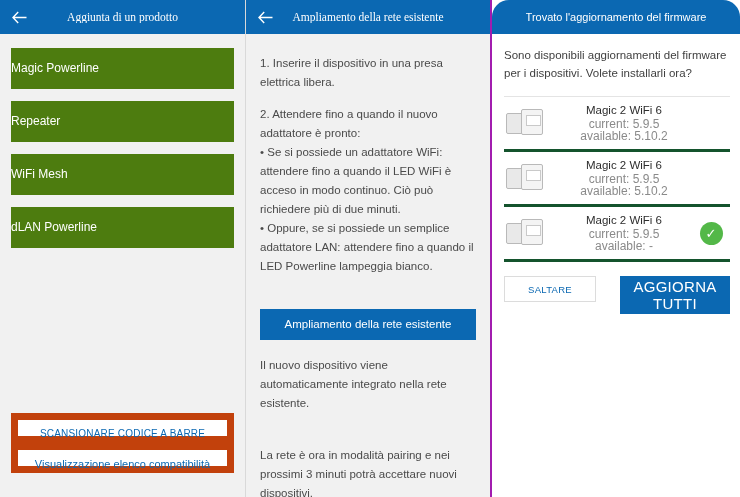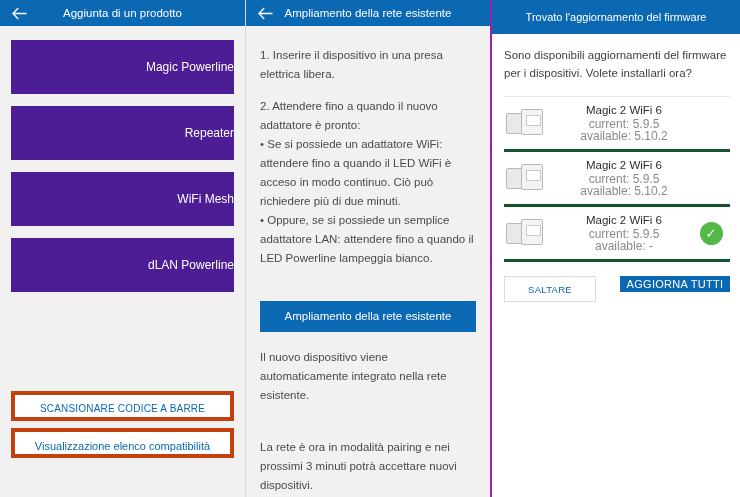--- a/index.html
+++ b/index.html
@@ -15,30 +15,31 @@
     height: 497px;
   }
   .panel {
     position: relative;
     height: 497px;
     overflow: hidden;
     background: #f1f1f1;
   }
   .panel-1 { width: 246px; border-right: 1px solid #d9d9d9; }
   .panel-2 { width: 246px; border-right: 2px solid #a21caf; }
-  .panel-3 { width: 248px; background: #ffffff; }
+  .panel-3 { width: 248px; background: #ffffff; border-radius: 17px; }
 
   
   .appbar {
-    height: 26px;
+    height: 34px;
     background: #0b68b2;
     color: #ffffff;
     display: flex;
     align-items: center;
     padding: 0 8px;
+    font-family: Liberation Serif, serif;
   }
   .back-arrow {
     width: 22px; height: 22px;
     flex: 0 0 22px;
     display: flex; align-items: center; justify-content: center;
     color: #ffffff;
     font-size: 15px;
     line-height: 1;
     cursor: pointer;
   }
@@ -55,49 +56,48 @@
 
   
   .p1-body {
     padding: 14px 11px 0 11px;
     height: 463px;
     position: relative;
   }
   .blue-btn {
     display: block;
     width: 100%;
-    background: #4c1d95;
+    background: #4d7c0f;
     color: #ffffff;
     border: none;
     font-family: "Liberation Sans", sans-serif;
     font-size: 12px;
-    height: 54px;
+    height: 41px;
     line-height: 41px;
-    text-align: right;
+    text-align: left;
     margin-bottom: 12px;
     cursor: pointer;
   }
   .p1-bottom {
     position: absolute;
     left: 11px; right: 11px;
     bottom: 24px;
   }
   .white-btn {
     display: block;
     width: 100%;
     background: #ffffff;
     color: #0b68b2;
-    border: 4px solid #c2410c;
+    border: 7px solid #c2410c;
     font-family: "Liberation Sans", sans-serif;
     font-size: 10px;
     letter-spacing: 0.2px;
     height: 30px;
     line-height: 28px;
     text-align: center;
-    margin-bottom: 7px;
     cursor: pointer;
   }
   .white-btn.lower { font-size: 11px; letter-spacing: 0; }
 
   
   .p2-body {
     height: 495px;
     padding: 0 0 0 0;
     overflow: hidden;
     position: relative;
@@ -245,23 +245,23 @@
     letter-spacing: 0.3px;
     height: 26px;
     cursor: pointer;
   }
   .btn-update {
     flex: 1;
     background: #0b68b2;
     color: #ffffff;
     border: none;
     font-family: "Liberation Sans", sans-serif;
-    font-size: 11px;
+    font-size: 15px;
     letter-spacing: 0.3px;
-    height: 16px;
+    height: 38px;
     cursor: pointer;
   }
 </style>
 </head>
 <body>
 
 <div class="screens">
 
   <div class="panel panel-1">
     <div class="appbar">

